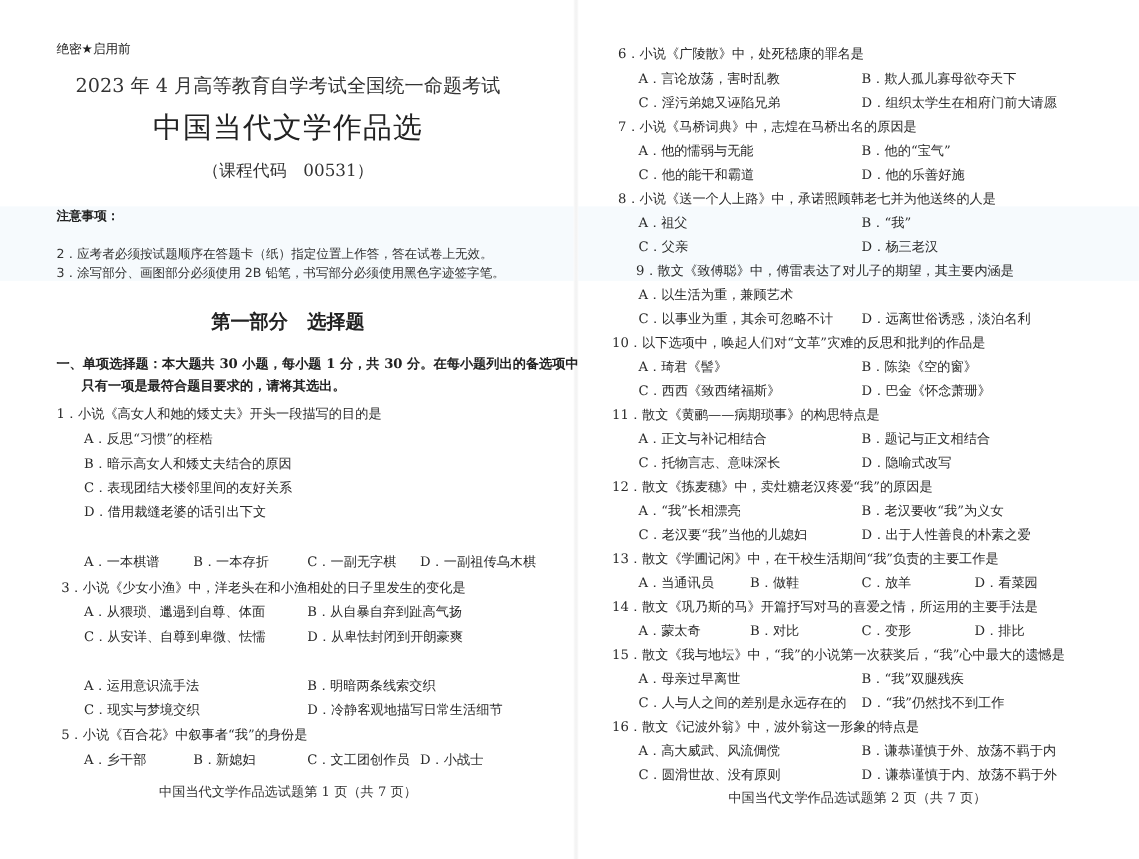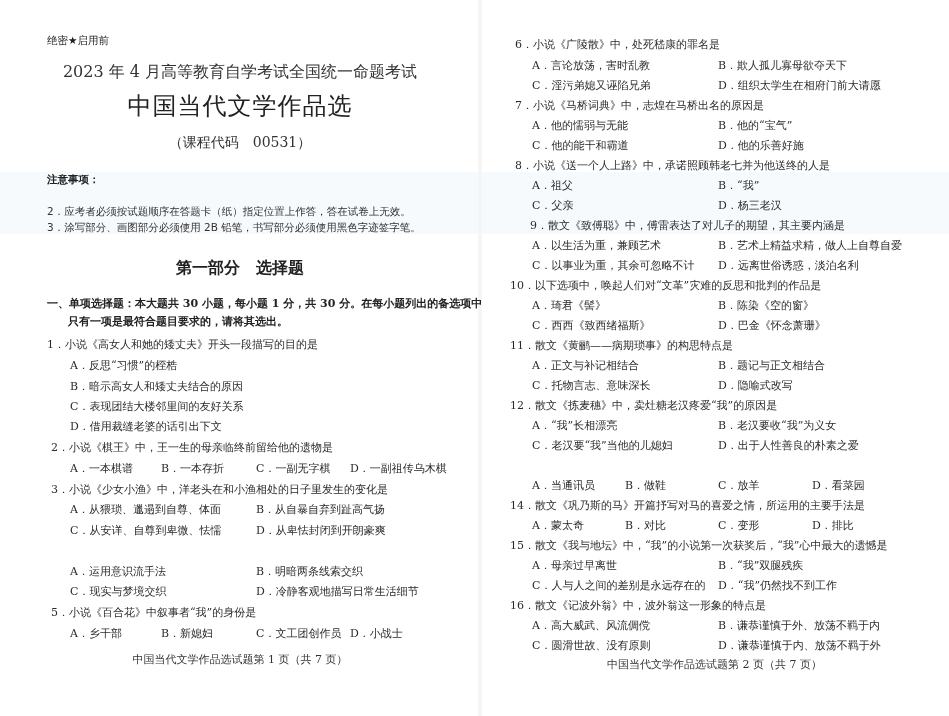--- a/index.html
+++ b/index.html
@@ -48,21 +48,20 @@
 
   <div class="abs section-intro" style="top:296px">一、单项选择题：本大题共 30 小题，每小题 1 分，共 30 分。在每小题列出的备选项中</div>
   <div class="abs section-intro" style="top:314px;left:68px">只有一项是最符合题目要求的，请将其选出。</div>
 
   <div class="abs q" style="left:47px;top:337px">1．小说《高女人和她的矮丈夫》开头一段描写的目的是</div>
   <div class="abs opt" style="left:70px;top:358px">A．反思“习惯”的桎梏</div>
   <div class="abs opt" style="left:70px;top:379px">B．暗示高女人和矮丈夫结合的原因</div>
   <div class="abs opt" style="left:70px;top:399px">C．表现团结大楼邻里间的友好关系</div>
   <div class="abs opt" style="left:70px;top:419px">D．借用裁缝老婆的话引出下文</div>
 
-  <div class="abs q" style="left:51px;top:440px">2．小说《棋王》中，王一生的母亲临终前留给他的遗物是</div>
   <div class="abs opt" style="left:70px;top:461px">A．一本棋谱</div>
   <div class="abs opt" style="left:161px;top:461px">B．一本存折</div>
   <div class="abs opt" style="left:256px;top:461px">C．一副无字棋</div>
   <div class="abs opt" style="left:350px;top:461px">D．一副祖传乌木棋</div>
 
   <div class="abs q" style="left:51px;top:482px">3．小说《少女小渔》中，洋老头在和小渔相处的日子里发生的变化是</div>
   <div class="abs opt" style="left:70px;top:502px">A．从猥琐、邋遢到自尊、体面</div>
   <div class="abs opt" style="left:256px;top:502px">B．从自暴自弃到趾高气扬</div>
   <div class="abs opt" style="left:70px;top:523px">C．从安详、自尊到卑微、怯懦</div>
   <div class="abs opt" style="left:256px;top:523px">D．从卑怯封闭到开朗豪爽</div>
@@ -96,21 +95,20 @@
   <div class="abs opt" style="left:238px;top:138px">D．他的乐善好施</div>
 
   <div class="abs q" style="left:35px;top:158px">8．小说《送一个人上路》中，承诺照顾韩老七并为他送终的人是</div>
   <div class="abs opt" style="left:52px;top:178px">A．祖父</div>
   <div class="abs opt" style="left:238px;top:178px">B．“我”</div>
   <div class="abs opt" style="left:52px;top:198px">C．父亲</div>
   <div class="abs opt" style="left:238px;top:198px">D．杨三老汉</div>
 
   <div class="abs q" style="left:50px;top:218px">9．散文《致傅聪》中，傅雷表达了对儿子的期望，其主要内涵是</div>
   <div class="abs opt" style="left:52px;top:238px">A．以生活为重，兼顾艺术</div>
-  <div class="abs opt" style="left:238px;top:238px">B．艺术上精益求精，做人上自尊自爱</div>
   <div class="abs opt" style="left:52px;top:258px">C．以事业为重，其余可忽略不计</div>
   <div class="abs opt" style="left:238px;top:258px">D．远离世俗诱惑，淡泊名利</div>
 
   <div class="abs q" style="left:30px;top:278px">10．以下选项中，唤起人们对“文革”灾难的反思和批判的作品是</div>
   <div class="abs opt" style="left:52px;top:298px">A．琦君《髻》</div>
   <div class="abs opt" style="left:238px;top:298px">B．陈染《空的窗》</div>
   <div class="abs opt" style="left:52px;top:318px">C．西西《致西绪福斯》</div>
   <div class="abs opt" style="left:238px;top:318px">D．巴金《怀念萧珊》</div>
 
   <div class="abs q" style="left:30px;top:338px">11．散文《黄鹂——病期琐事》的构思特点是</div>
@@ -118,20 +116,21 @@
   <div class="abs opt" style="left:238px;top:358px">B．题记与正文相结合</div>
   <div class="abs opt" style="left:52px;top:378px">C．托物言志、意味深长</div>
   <div class="abs opt" style="left:238px;top:378px">D．隐喻式改写</div>
 
   <div class="abs q" style="left:30px;top:398px">12．散文《拣麦穗》中，卖灶糖老汉疼爱“我”的原因是</div>
   <div class="abs opt" style="left:52px;top:418px">A．“我”长相漂亮</div>
   <div class="abs opt" style="left:238px;top:418px">B．老汉要收“我”为义女</div>
   <div class="abs opt" style="left:52px;top:438px">C．老汉要“我”当他的儿媳妇</div>
   <div class="abs opt" style="left:238px;top:438px">D．出于人性善良的朴素之爱</div>
 
+  <div class="abs q" style="left:30px;top:458px">13．散文《学圃记闲》中，在干校生活期间“我”负责的主要工作是</div>
   <div class="abs opt" style="left:52px;top:478px">A．当通讯员</div>
   <div class="abs opt" style="left:145px;top:478px">B．做鞋</div>
   <div class="abs opt" style="left:238px;top:478px">C．放羊</div>
   <div class="abs opt" style="left:332px;top:478px">D．看菜园</div>
 
   <div class="abs q" style="left:30px;top:498px">14．散文《巩乃斯的马》开篇抒写对马的喜爱之情，所运用的主要手法是</div>
   <div class="abs opt" style="left:52px;top:518px">A．蒙太奇</div>
   <div class="abs opt" style="left:145px;top:518px">B．对比</div>
   <div class="abs opt" style="left:238px;top:518px">C．变形</div>
   <div class="abs opt" style="left:332px;top:518px">D．排比</div>

